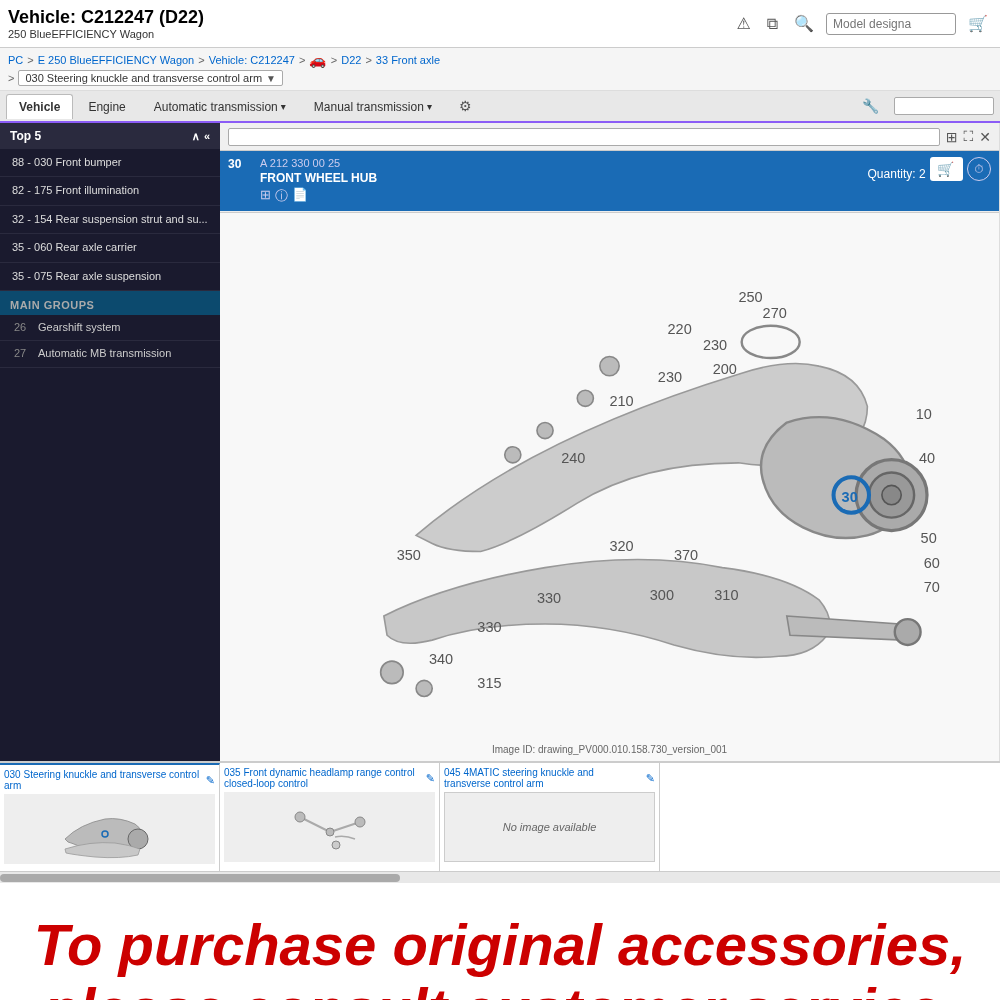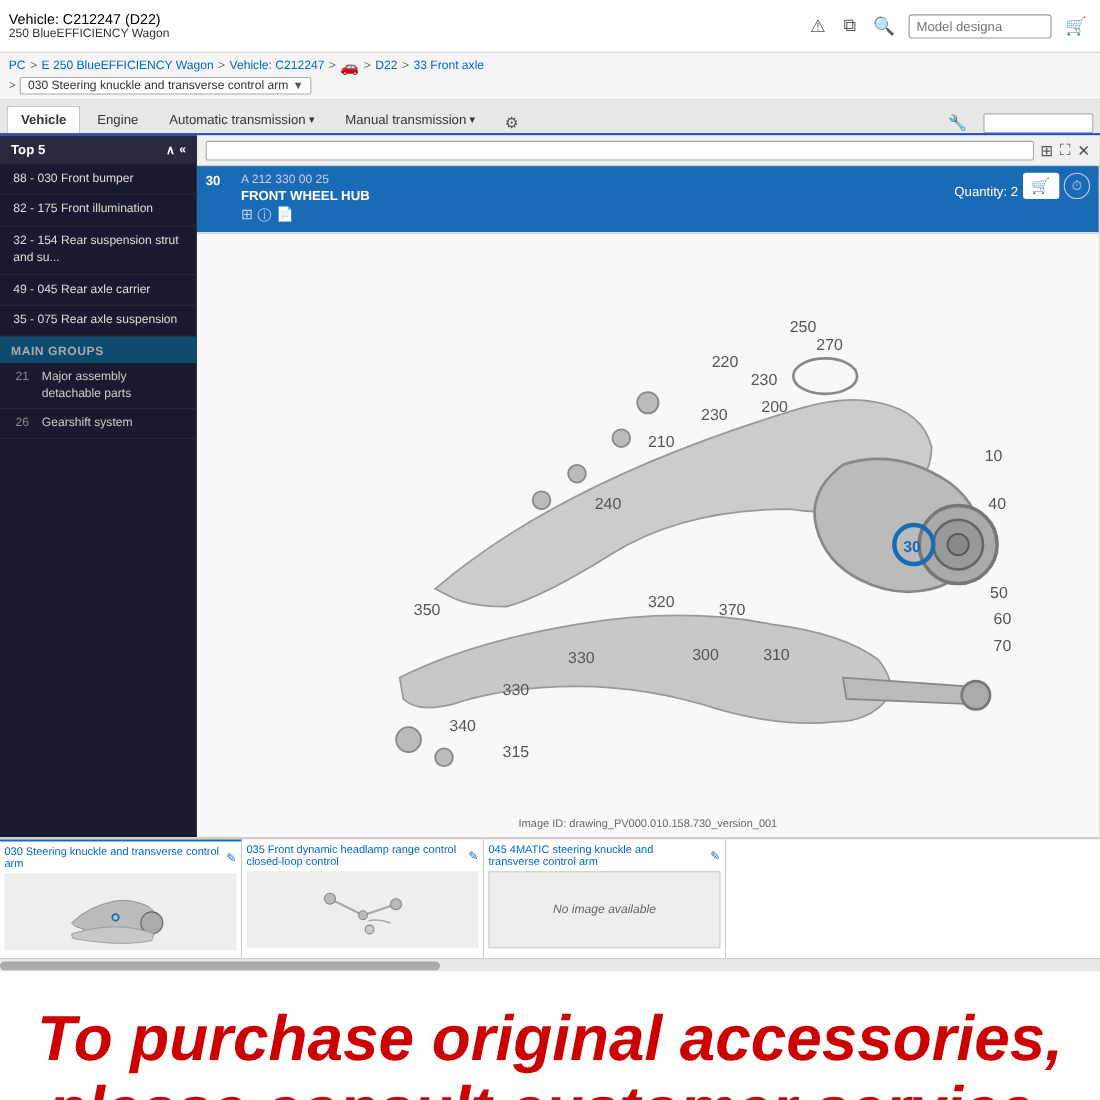--- a/index.html
+++ b/index.html
@@ -9,21 +9,21 @@
     .top-header {
       background: #fff;
       border-bottom: 1px solid #ccc;
       padding: 4px 8px;
       display: flex;
       align-items: center;
       justify-content: space-between;
       height: 48px;
     }
     .vehicle-info { display: flex; flex-direction: column; }
-    .vehicle-title { font-weight: normal; font-size: 13px; }
+    .vehicle-title { font-weight: bold; font-size: 18px; }
     .vehicle-subtitle { font-size: 11px; color: #333; }
     .header-icons { display: flex; align-items: center; gap: 8px; }
     .header-icons .search-box {
       border: 1px solid #999;
       border-radius: 3px;
       padding: 3px 6px;
       font-size: 12px;
       width: 130px;
     }
     .icon-btn {
@@ -57,23 +57,23 @@
       border: 1px solid #aaa;
       border-radius: 2px;
       padding: 1px 6px;
       color: #333;
     }
     .selected-item .drop-arrow { font-size: 10px; color: #555; }
 
     
     .nav-tabs {
       background: #e8e8e8;
-      border-bottom: 2px solid #1d4ed8;
-      display: flex;
-      align-items: flex-end;
+      border-bottom: 2px solid #8b5cf6;
+      display: flex;
+      align-items: center;
       padding: 0 6px;
       height: 32px;
       gap: 2px;
     }
     .nav-tab {
       padding: 5px 12px;
       cursor: pointer;
       font-size: 12px;
       color: #333;
       border: 1px solid transparent;
@@ -113,21 +113,21 @@
 
     
     .main-area {
       display: flex;
       height: calc(670px - 32px);
       overflow: hidden;
     }
 
     
     .sidebar {
-      width: 179px;
+      width: 220px;
       background: #1a1a2e;
       color: #fff;
       overflow-y: auto;
       flex-shrink: 0;
     }
     .sidebar-section-title {
       background: #2a2a3e;
       padding: 6px 10px;
       font-weight: bold;
       font-size: 12px;
@@ -413,37 +413,37 @@
     <div class="sidebar-item">
       <span>88 - 030 Front bumper</span>
     </div>
     <div class="sidebar-item">
       <span>82 - 175 Front illumination</span>
     </div>
     <div class="sidebar-item">
       <span>32 - 154 Rear suspension strut and su...</span>
     </div>
     <div class="sidebar-item">
-      <span>49 - 045 Rear axle carrier</span>
+      <span>35 - 060 Rear axle carrier</span>
     </div>
     <div class="sidebar-item">
       <span>35 - 075 Rear axle suspension</span>
     </div>
 
     <div class="sidebar-group-title">
       <span>Main groups</span>
     </div>
 
-    <div class="sidebar-group-item">
-      <span class="num">21</span>
-      <span>Major assembly detachable parts</span>
-    </div>
     <div class="sidebar-group-item">
       <span class="num">26</span>
       <span>Gearshift system</span>
+    </div>
+    <div class="sidebar-group-item">
+      <span class="num">27</span>
+      <span>Automatic MB transmission</span>
     </div>
   </div>
 
   <div class="center-panel">
     <div class="parts-toolbar">
       <input type="text" placeholder="" style="width: 160px;">
       <span class="tool-icon">⊞</span>
       <span class="tool-icon">⛶</span>
       <span class="tool-icon">✕</span>
     </div>

